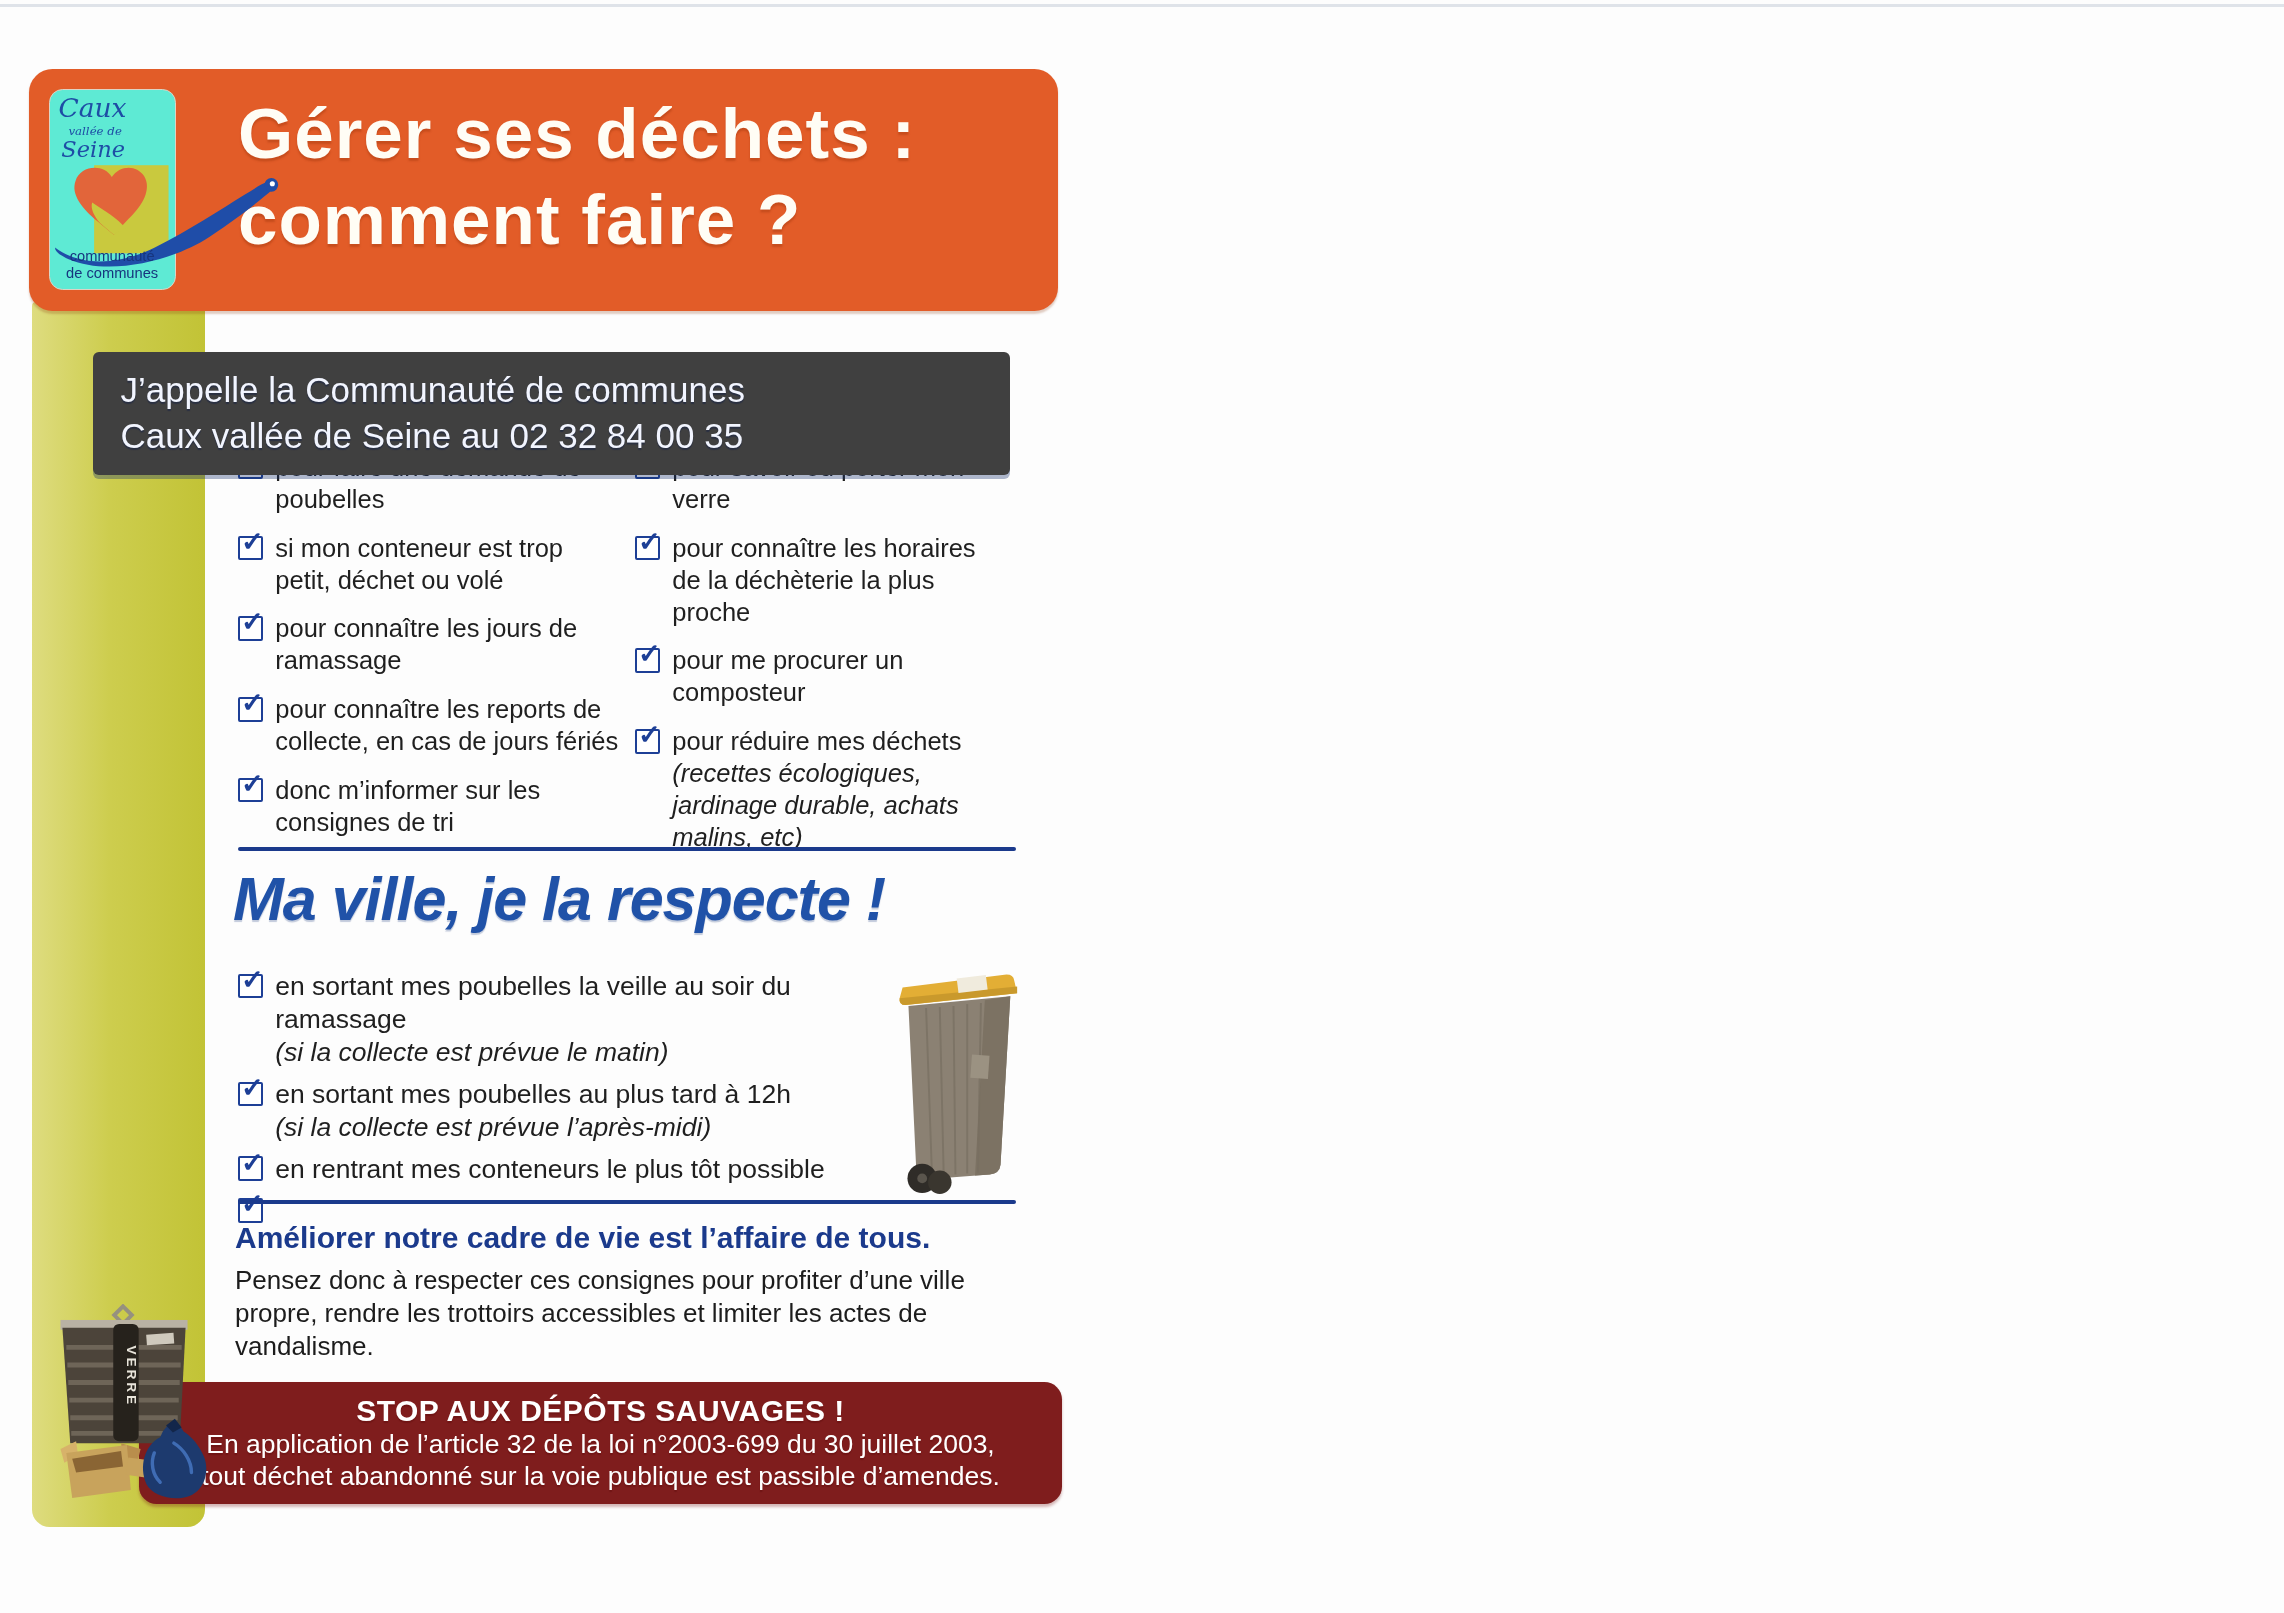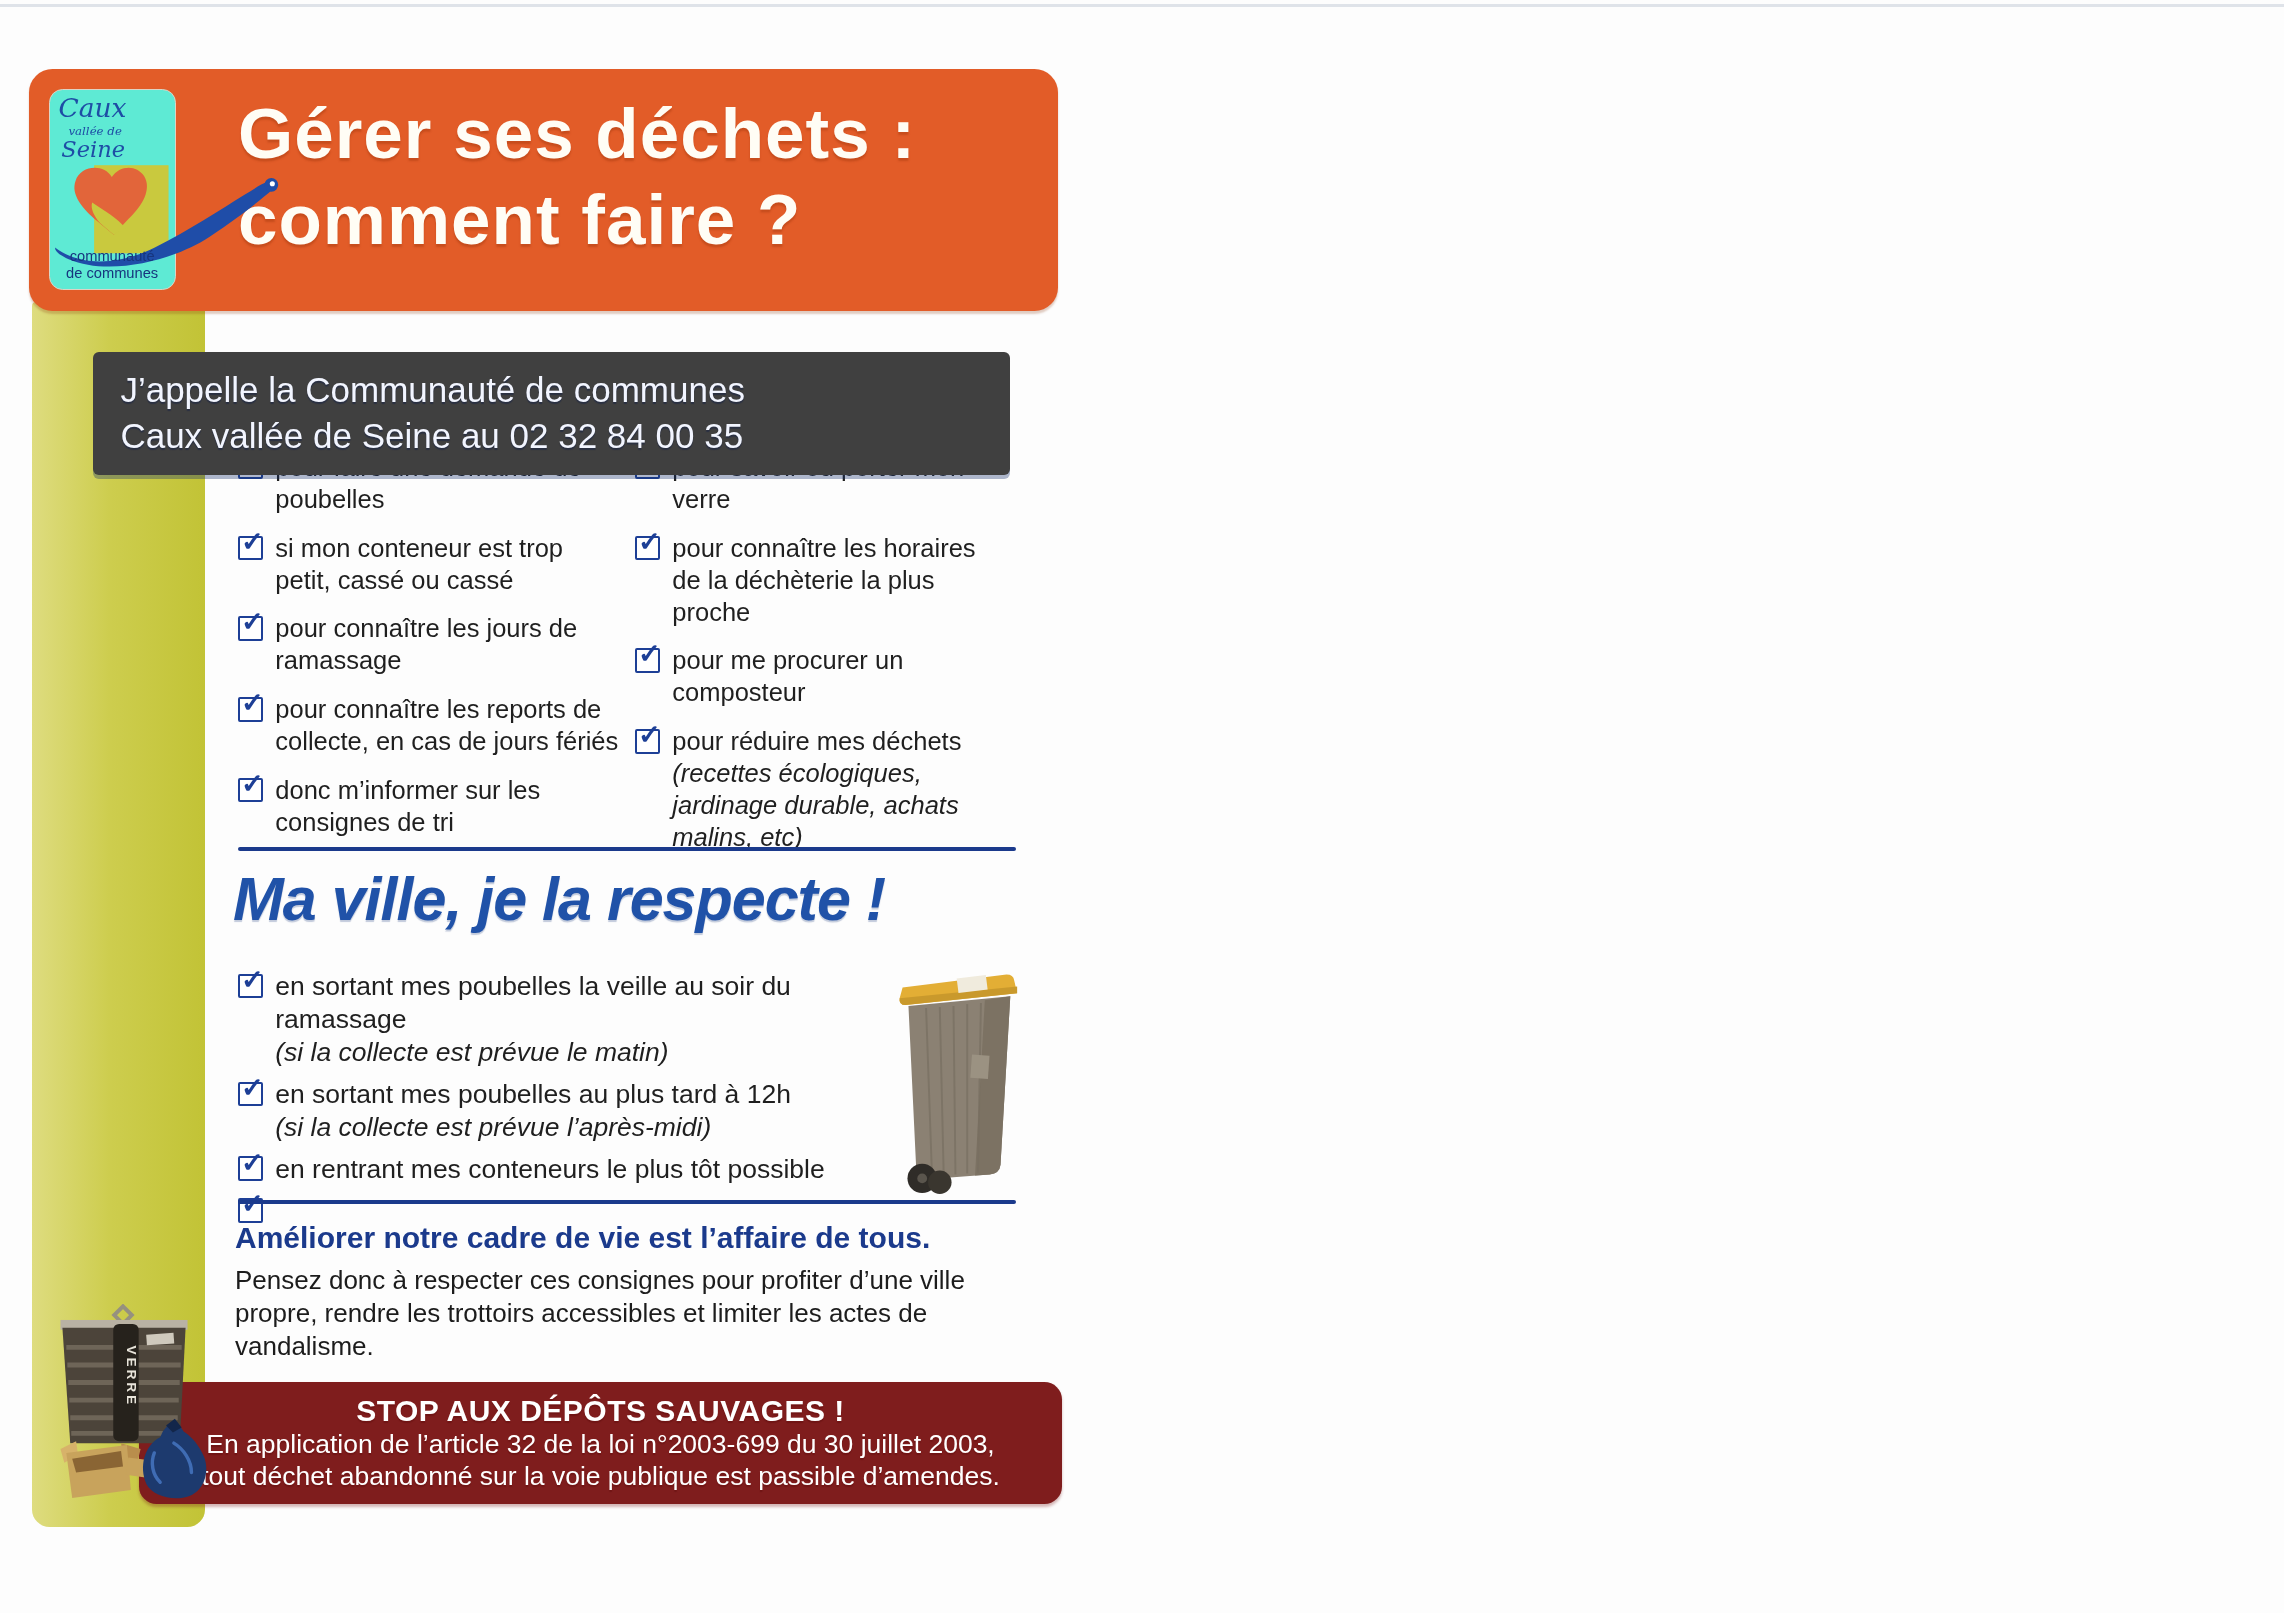--- a/index.html
+++ b/index.html
@@ -142,21 +142,21 @@
     <div class="check-item">
       <span class="checkbox">
           <span class="tick">✓</span>
         </span>
       <div>pour faire une demande de poubelles</div>
     </div>
     <div class="check-item">
       <span class="checkbox">
           <span class="tick">✓</span>
         </span>
-      <div>si mon conteneur est trop petit, cassé ou cassé</div>
+      <div>si mon conteneur est trop petit, déchet ou volé</div>
     </div>
     <div class="check-item">
       <span class="checkbox">
           <span class="tick">✓</span>
         </span>
       <div>pour connaître les jours de ramassage</div>
     </div>
     <div class="check-item">
       <span class="checkbox">
           <span class="tick">✓</span>

